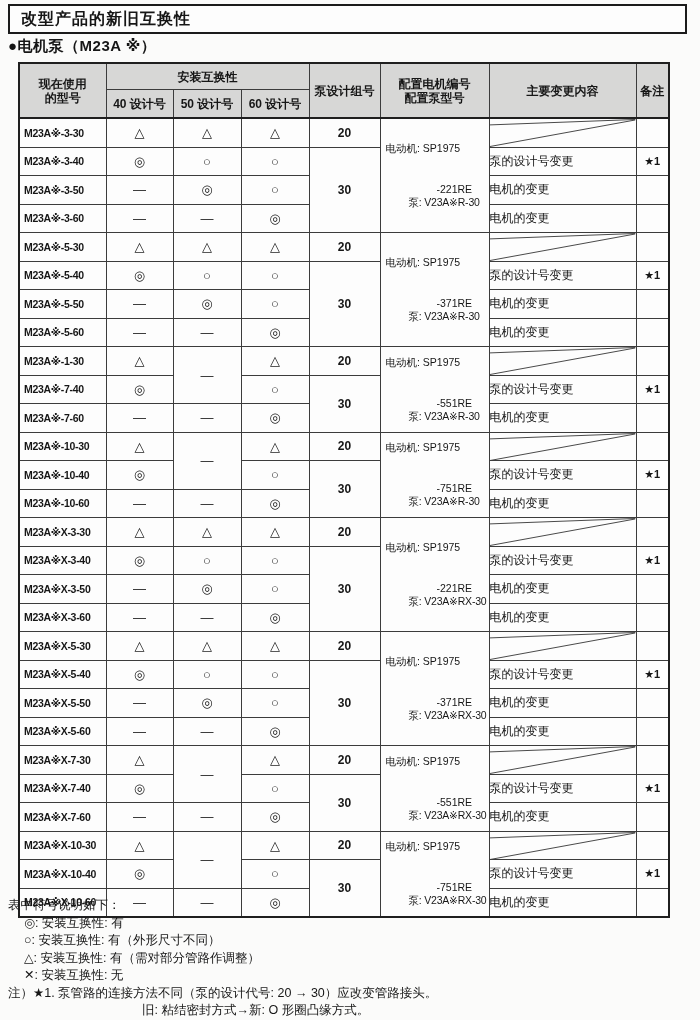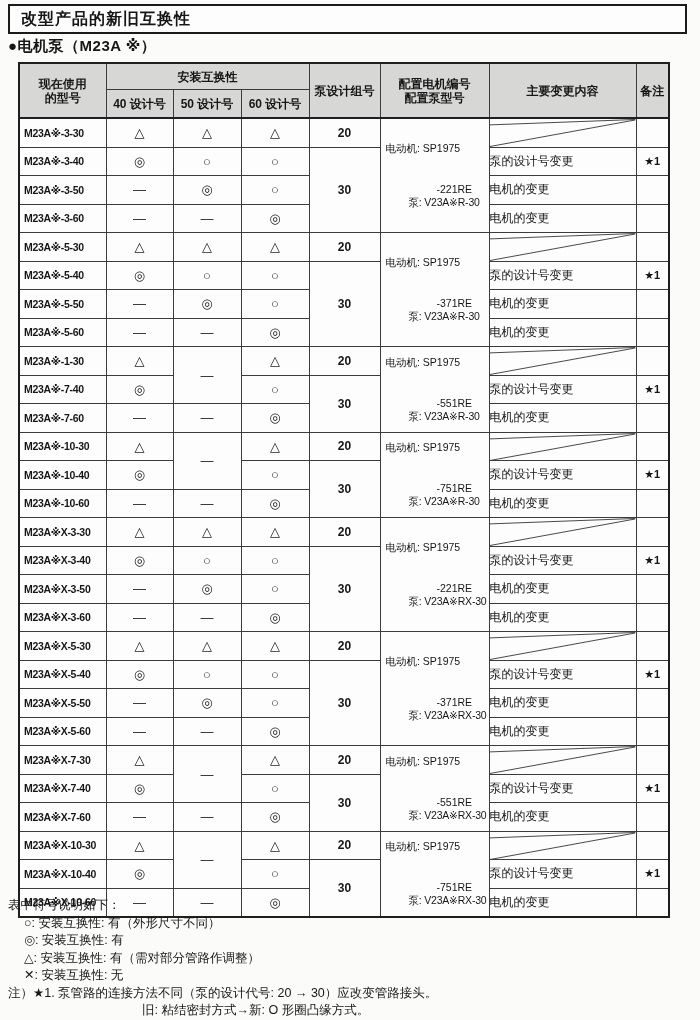--- a/index.html
+++ b/index.html
@@ -388,21 +388,21 @@
           <td class="sym">—</td>
           <td class="sym">◎</td>
           <td class="change">电机的变更</td>
           <td class="remark"></td>
         </tr>
       </tbody>
   </table>
 
   <div class="legend">
     <div class="legend-title">表中符号说明如下：</div>
+    <div class="legend-item">◎: 安装互换性: 有</div>
     <div class="legend-item">○: 安装互换性: 有（外形尺寸不同）</div>
-    <div class="legend-item">◎: 安装互换性: 有</div>
     <div class="legend-item">△: 安装互换性: 有（需对部分管路作调整）</div>
     <div class="legend-item">✕: 安装互换性: 无</div>
     <div class="note1">注）★1. 泵管路的连接方法不同（泵的设计代号: 20 → 30）应改变管路接头。</div>
     <div class="note2">旧: 粘结密封方式→新: O 形圈凸缘方式。</div>
   </div>
 
 </div>
 
 </body></html>

